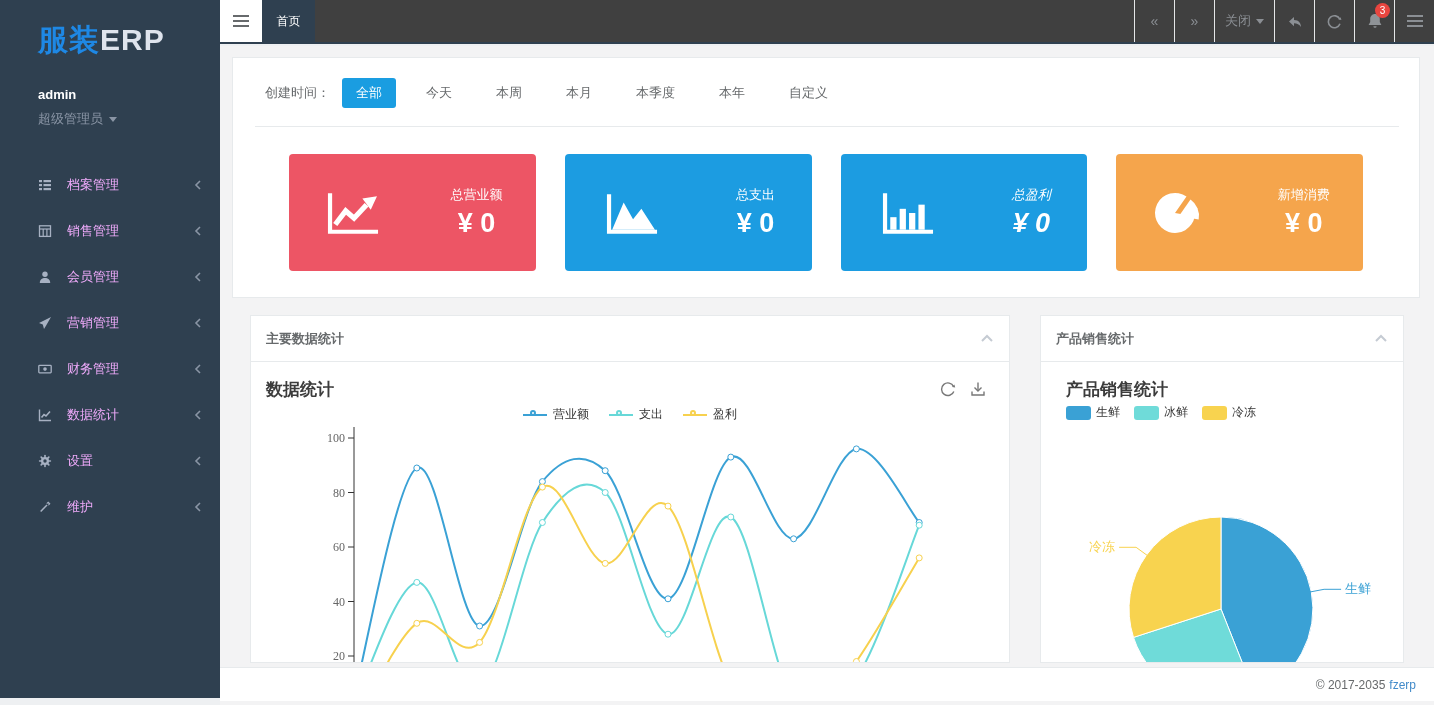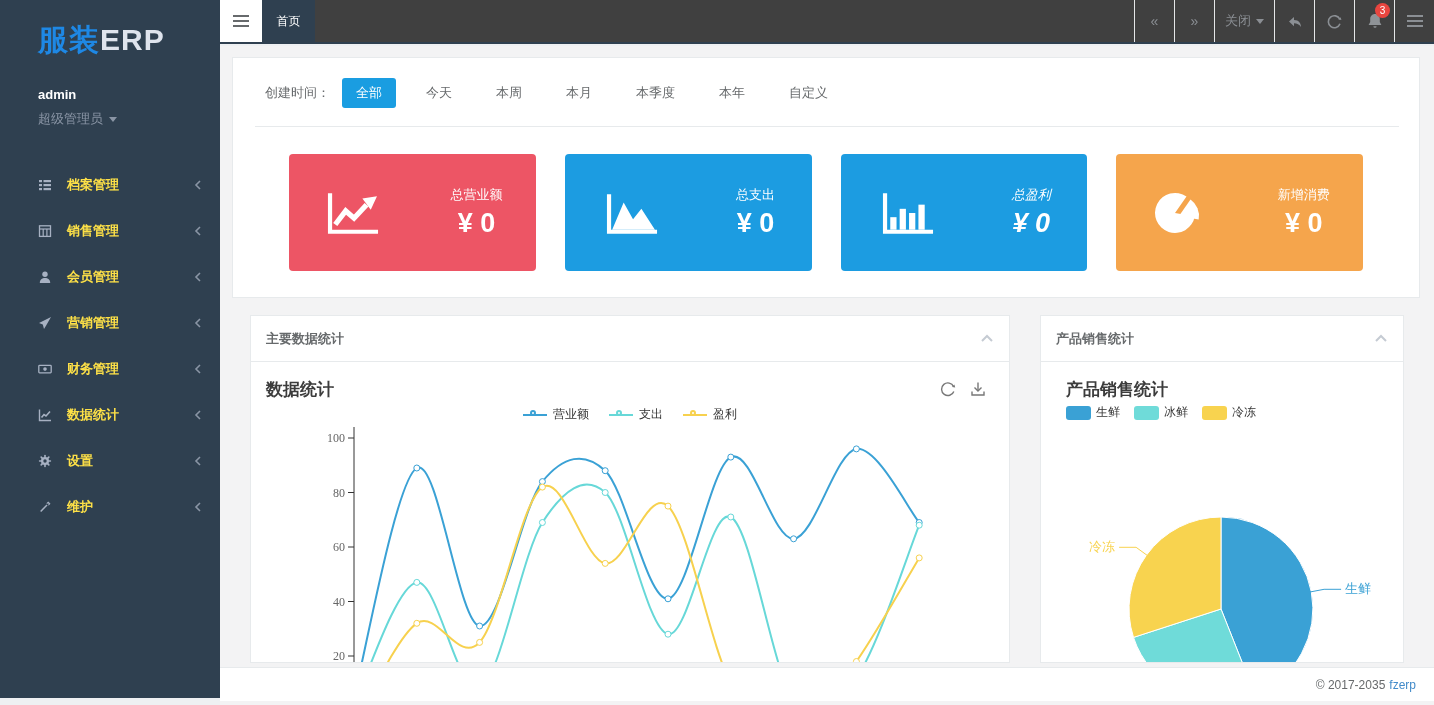--- a/index.html
+++ b/index.html
@@ -9,21 +9,21 @@
   
   .sidebar { position:absolute; left:0; top:0; width:220px; height:698px; background:#2f4050; z-index:5; }
   .logo { padding:20px 0 0 38px; font-size:30px; font-weight:bold; letter-spacing:1px; }
   .logo .zh { color:#1e88e5; }
   .logo .en { color:#dfe4ed; }
   .userbox { padding:26px 8px 0 38px; }
   .userbox .uname { color:#ffffff; font-size:13px; font-weight:bold; }
   .userbox .urole { margin-top:8px; color:#8a95a5; font-size:13px; display:flex; align-items:center; gap:6px; cursor:pointer; }
   .caret-down { width:0; height:0; border-left:4px solid transparent; border-right:4px solid transparent; border-top:5px solid #8a95a5; display:inline-block; }
   .menu { margin-top:34px; }
-  .menu-item { height:46px; display:flex; align-items:center; padding:0 18px 0 38px; color:#fde047; font-size:13px; font-weight:bold; cursor:pointer; }
+  .menu-item { height:46px; display:flex; align-items:center; padding:0 18px 0 38px; color:#f0abfc; font-size:13px; font-weight:normal; cursor:pointer; }
   .menu-item .mi-icon { width:16px; margin-right:13px; display:flex; align-items:center; }
   .menu-item .mi-label { flex:1; }
 
   
   .topbar { position:absolute; left:220px; top:0; right:0; height:44px; background:#404040; border-bottom:2px solid #2f4050; display:flex; }
   .hamburger { width:42px; height:42px; background:#ffffff; display:flex; flex-direction:column; justify-content:center; align-items:center; gap:3px; cursor:pointer; }
   .hamburger i { width:16px; height:2px; background:#676a6c; display:block; }
   .tab { width:53px; height:42px; background:#2f4050; color:#fff; font-size:12px; display:flex; align-items:center; justify-content:center; cursor:pointer; }
   .tb-right { margin-left:auto; display:flex; height:42px; }
   .tb-btn { min-width:40px; height:42px; border-left:1px solid #e4e6e8; display:flex; align-items:center; justify-content:center; color:#8b8f94; font-size:14px; cursor:pointer; position:relative; padding:0 10px; }

